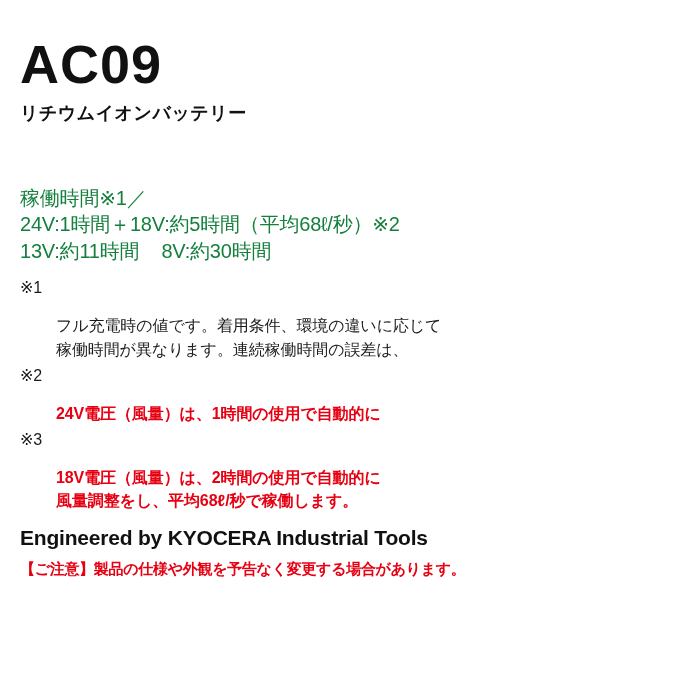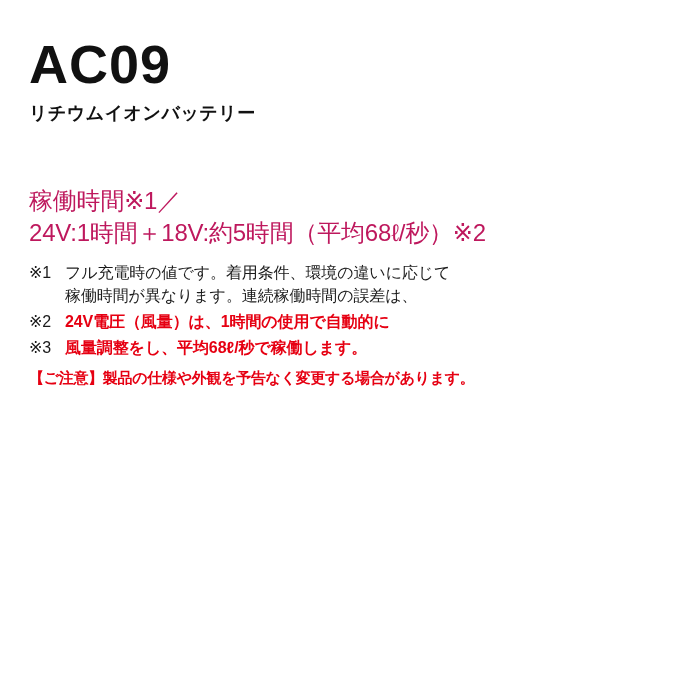--- a/index.html
+++ b/index.html
@@ -12,21 +12,21 @@
     background: #ffffff;
     font-family: "Liberation Sans", "DejaVu Sans", sans-serif;
     color: #1a1a1a;
     overflow: hidden;
   }
   .page {
     position: relative;
     width: 700px;
     height: 700px;
     box-sizing: border-box;
-    padding: 36px 28px 0 29px;
+    padding: 36px 28px 0 20px;
   }
 
   .product-code {
     font-size: 54px;
     font-weight: bold;
     letter-spacing: 1px;
     line-height: 1.05;
     color: #111111;
     margin: 0 0 8px 0;
   }
@@ -35,23 +35,23 @@
     font-weight: bold;
     letter-spacing: 0.5px;
     color: #111111;
     margin: 0;
   }
 
   .spec-block {
     margin-top: 60px;
   }
   .spec-line {
-    font-size: 24px;
+    font-size: 20px;
     line-height: 1.33;
-    color: #be185d;
+    color: #15803d;
     white-space: nowrap;
     letter-spacing: -0.2px;
   }
   .spec-line.two-col span.gap {
     display: inline-block;
     width: 22px;
   }
 
   .notes {
     margin-top: 12px;
@@ -64,20 +64,21 @@
     margin-bottom: 3px;
     letter-spacing: -0.1px;
   }
   .note .marker {
     flex: 0 0 auto;
     width: 36px;
     white-space: nowrap;
   }
   .note .body {
     flex: 1 1 auto;
+    margin-top: 38px;
   }
   .note .body div {
     white-space: nowrap;
   }
   .note.red {
     color: #e60012;
     font-weight: bold;
   }
   .note.red .marker {
     color: #1a1a1a;
@@ -109,20 +110,23 @@
 <body>
 
 <div class="page">
 
   <h1 class="product-code">AC09</h1>
   <h2 class="product-name">リチウムイオンバッテリー</h2>
 
   <div class="spec-block">
     <div class="spec-line">稼働時間※1／</div>
     <div class="spec-line">24V:1時間＋18V:約5時間（平均68ℓ/秒）※2</div>
+    <div class="spec-line two-col">
+      <span>13V:約11時間</span><span class="gap"></span><span>8V:約30時間</span>
+    </div>
   </div>
 
   <div class="notes">
 
     <div class="note plain">
       <div class="marker">※1</div>
       <div class="body">
         <div>フル充電時の値です。着用条件、環境の違いに応じて</div>
         <div>稼働時間が異なります。連続稼働時間の誤差は、</div>
       </div>
@@ -131,21 +135,23 @@
     <div class="note red">
       <div class="marker">※2</div>
       <div class="body">
         <div>24V電圧（風量）は、1時間の使用で自動的に</div>
       </div>
     </div>
 
     <div class="note red">
       <div class="marker">※3</div>
       <div class="body">
+        <div>18V電圧（風量）は、2時間の使用で自動的に</div>
         <div>風量調整をし、平均68ℓ/秒で稼働します。</div>
       </div>
     </div>
 
   </div>
 
+  <div class="engineered">Engineered by KYOCERA Industrial Tools</div>
   <div class="caution">【ご注意】製品の仕様や外観を予告なく変更する場合があります。</div>
 
 </div>
 
 </body></html>

